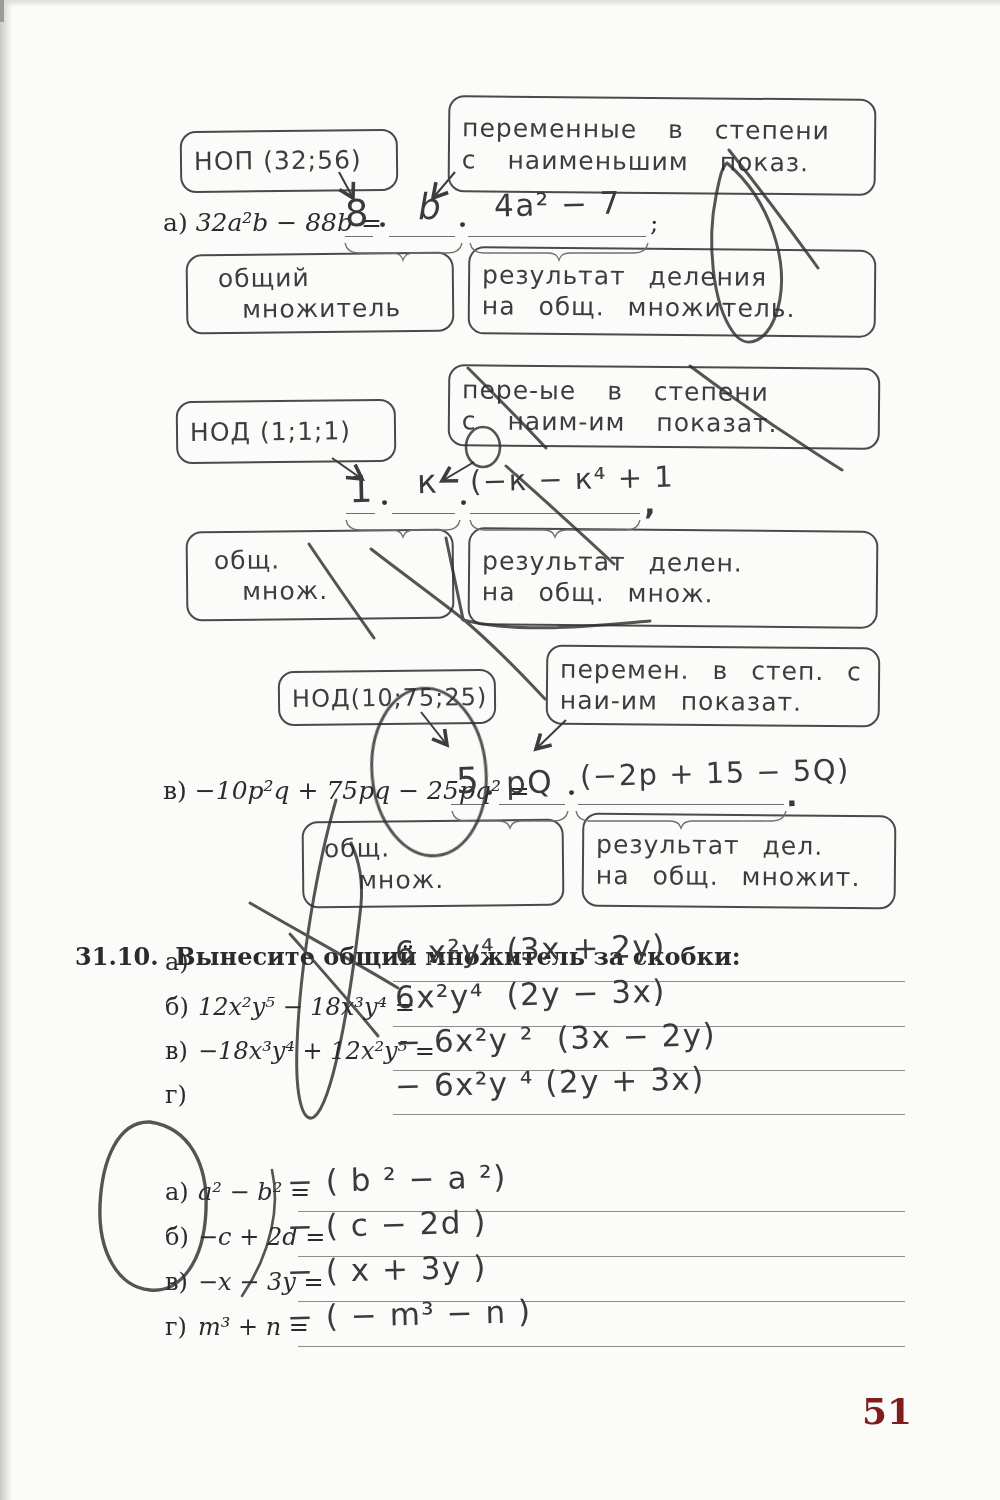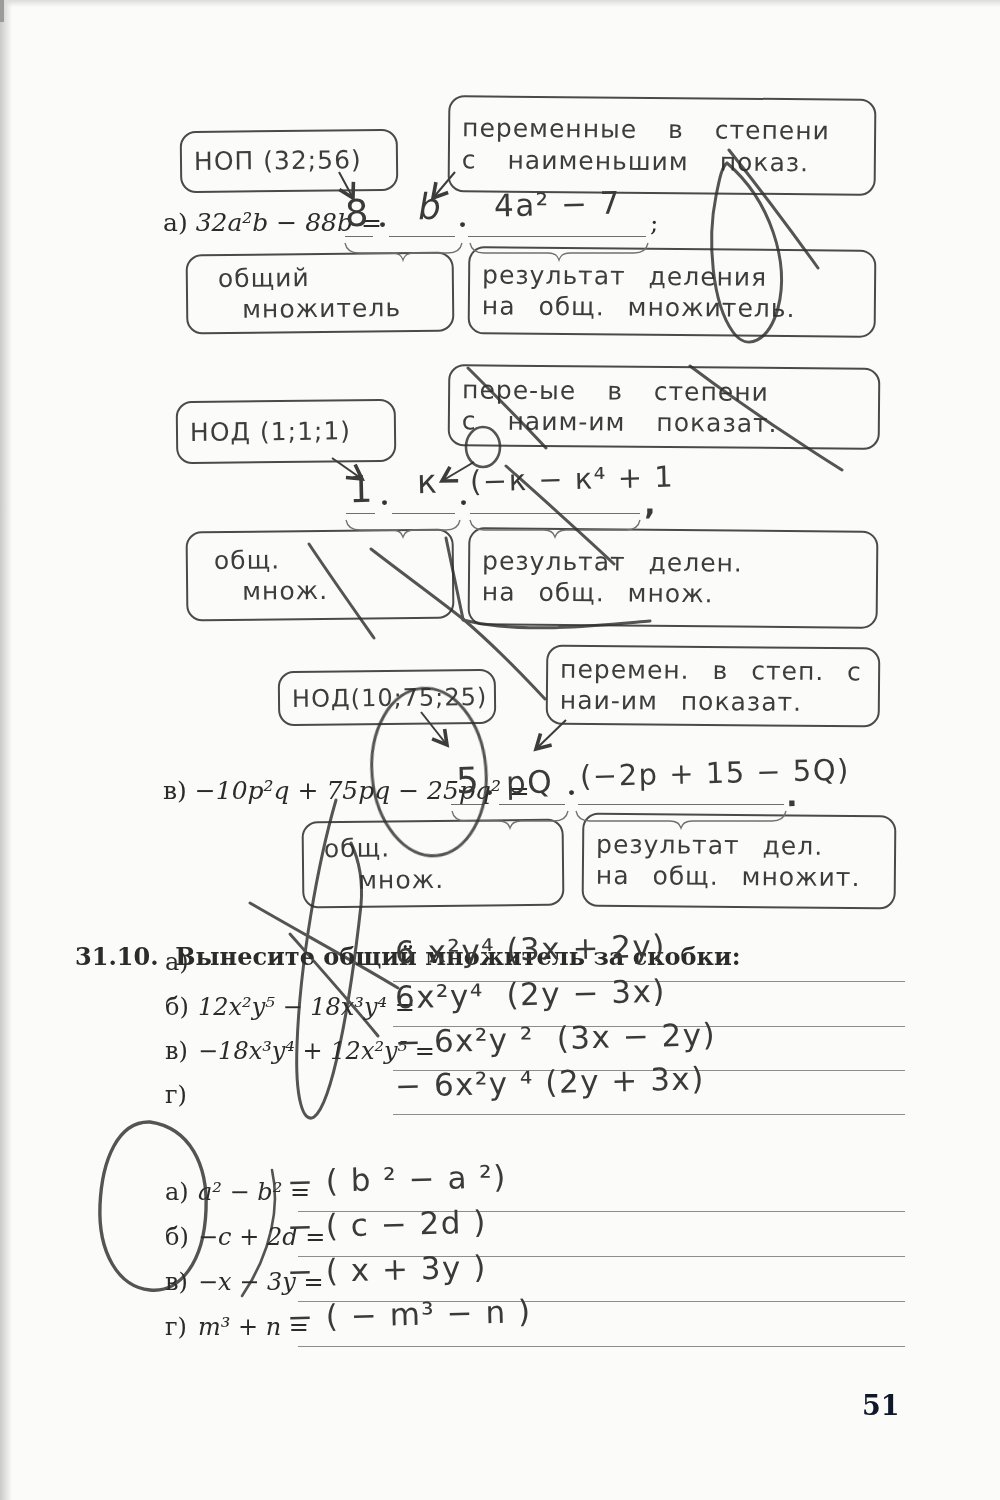--- a/index.html
+++ b/index.html
@@ -43,21 +43,21 @@
   
   .exhead{position:absolute; font-size:24px; font-weight:bold; white-space:pre;}
   .exrow{position:absolute; width:740px; height:46px;}
   .exrow .lbl{position:absolute; left:0; top:0; font-size:24px;}
   .exrow .pexpr{position:absolute; left:33px; top:0; font-size:24px; font-style:italic; white-space:pre;}
   .exrow .rule{position:absolute; top:33px; height:0; border-bottom:1.3px solid #8d8d8b; right:0;}
   .exrow .hans{position:absolute; top:-17px; font-size:31px;}
   .r1 .rule{left:228px;} .r1 .hans{left:230px;}
   .r2 .rule{left:133px;} .r2 .hans{left:122px;}
 
-  .pageno{position:absolute; font-size:27px; font-weight:bold; color:#0f172a;}
+  .pageno{position:absolute; font-size:36px; font-weight:bold; color:#7f1d1d;}
 
   svg.overlay{position:absolute; left:0; top:0; pointer-events:none; z-index:9;}
 </style>
 </head>
 <body>
 
 <div class="page">
   <div class="edge-left"></div>
   <div class="edge-top"></div>
   <div class="corner-mark"></div>

